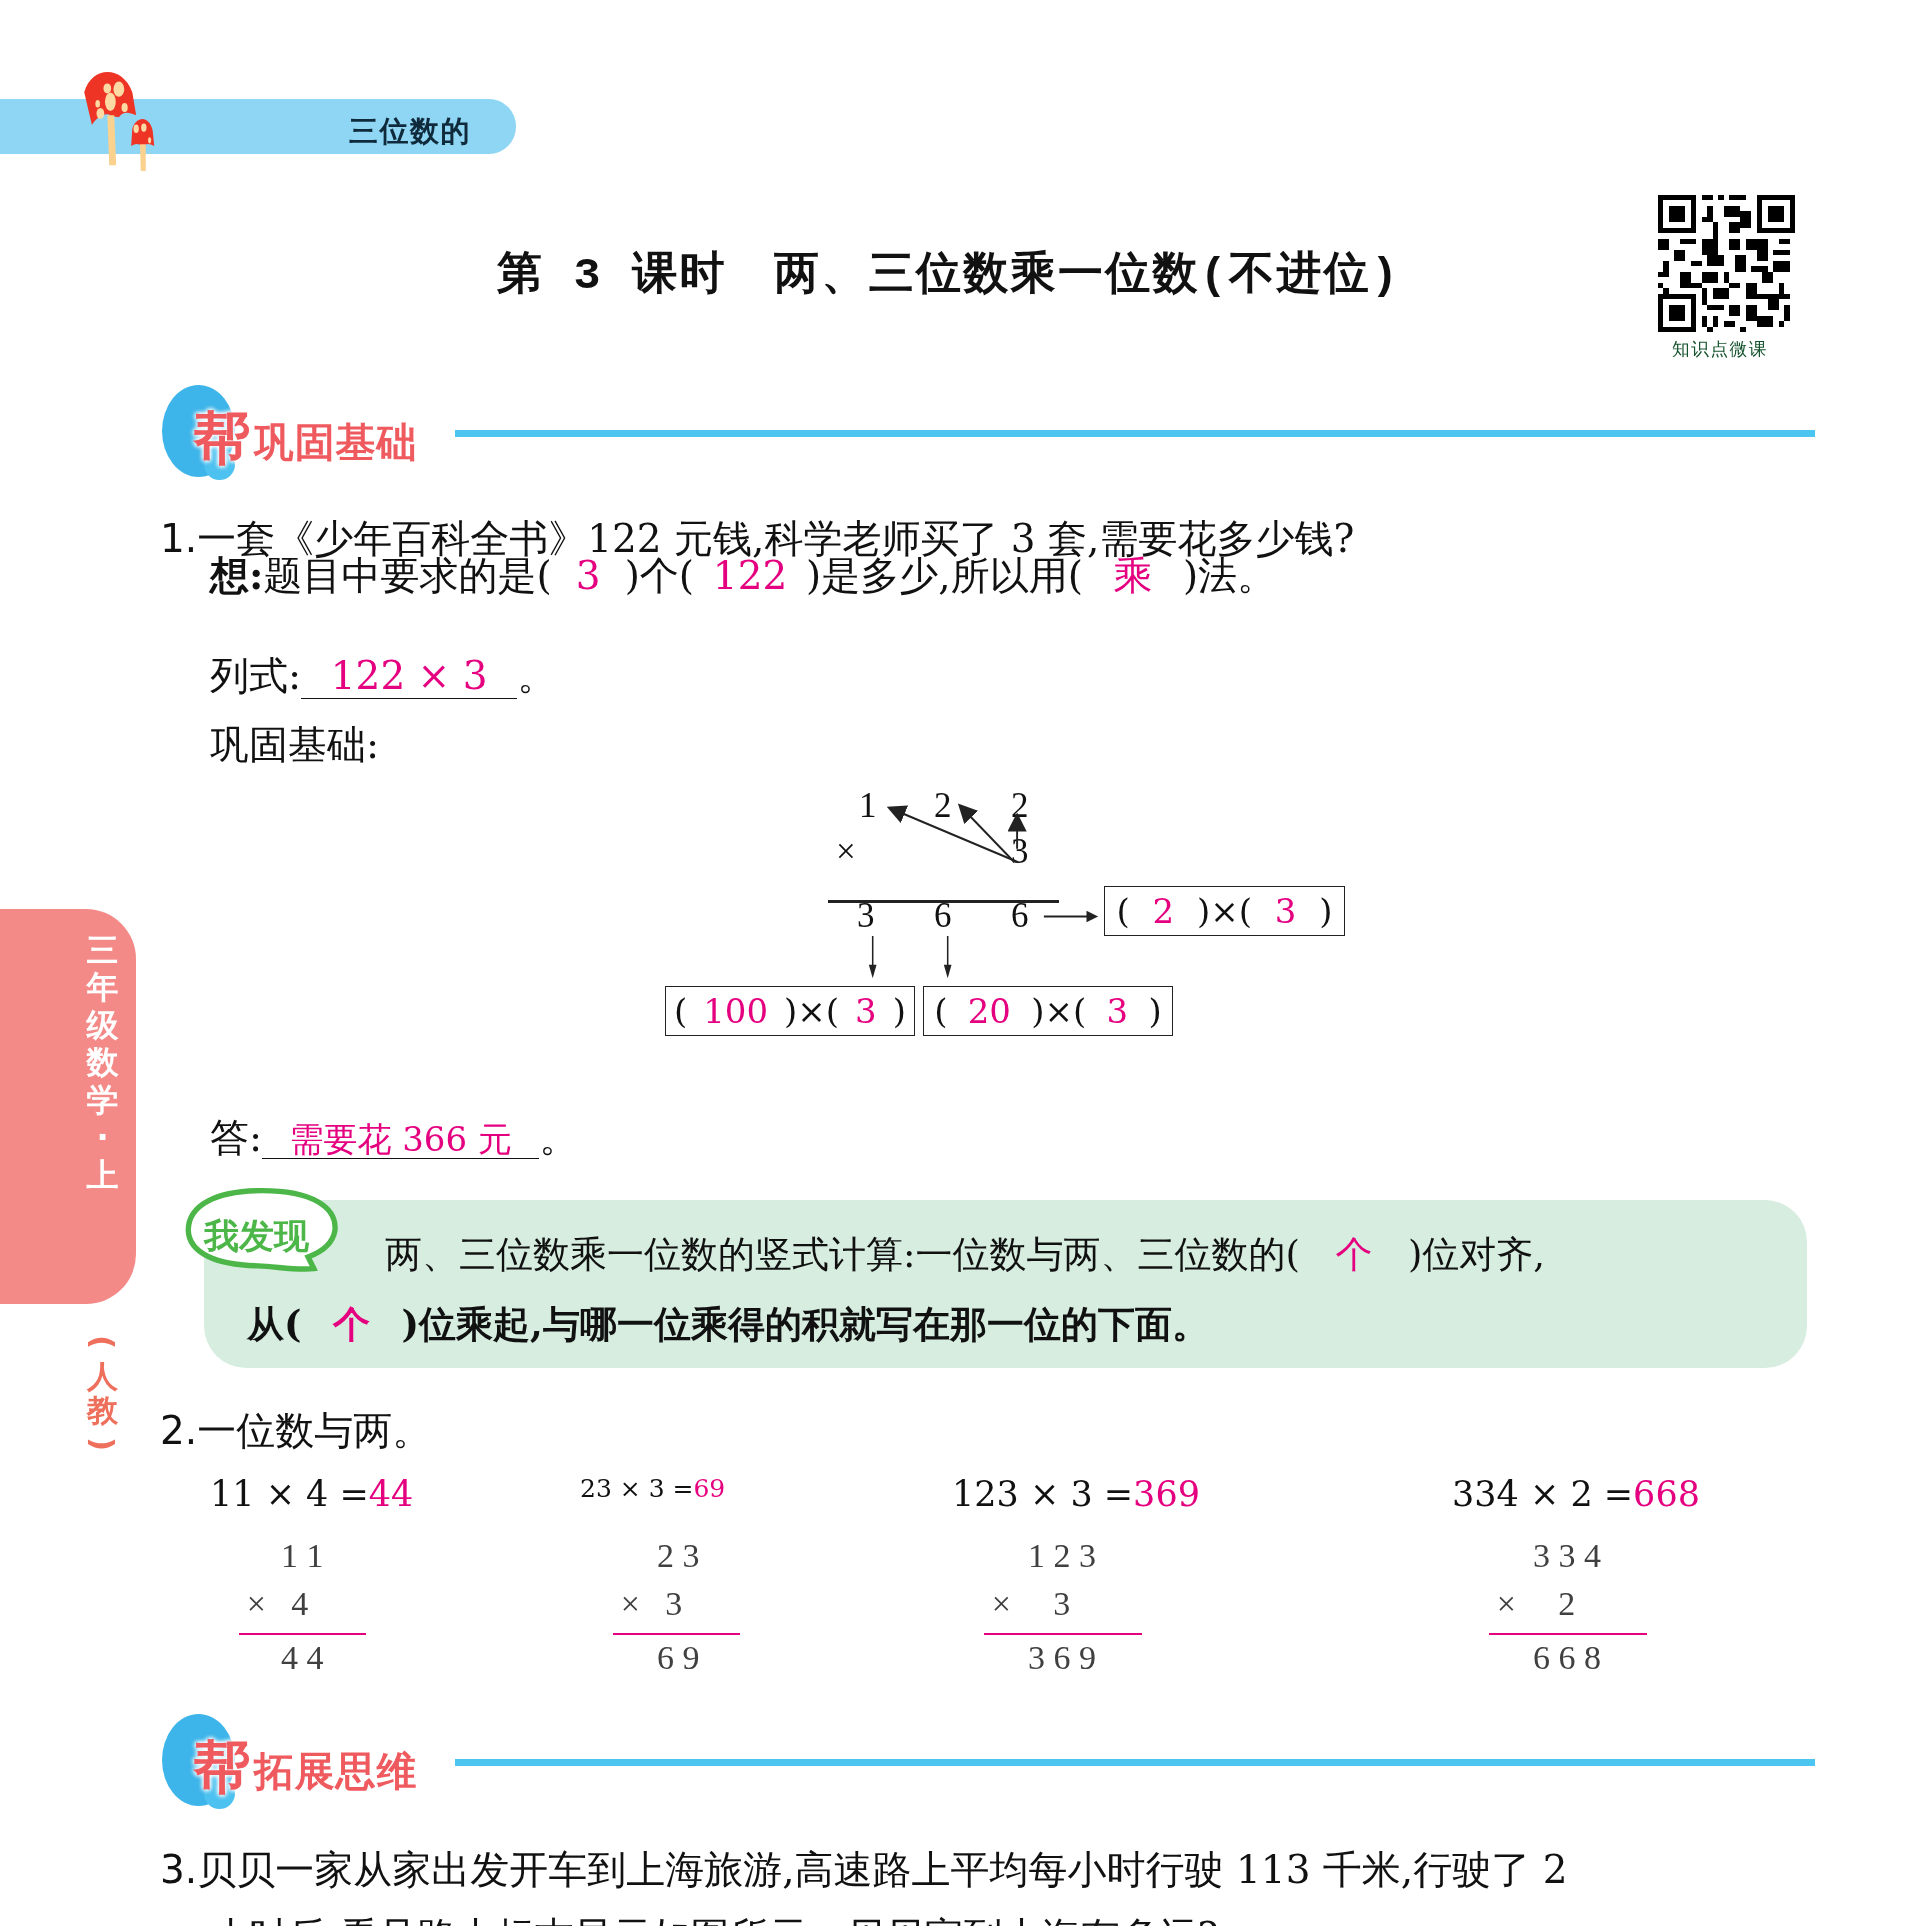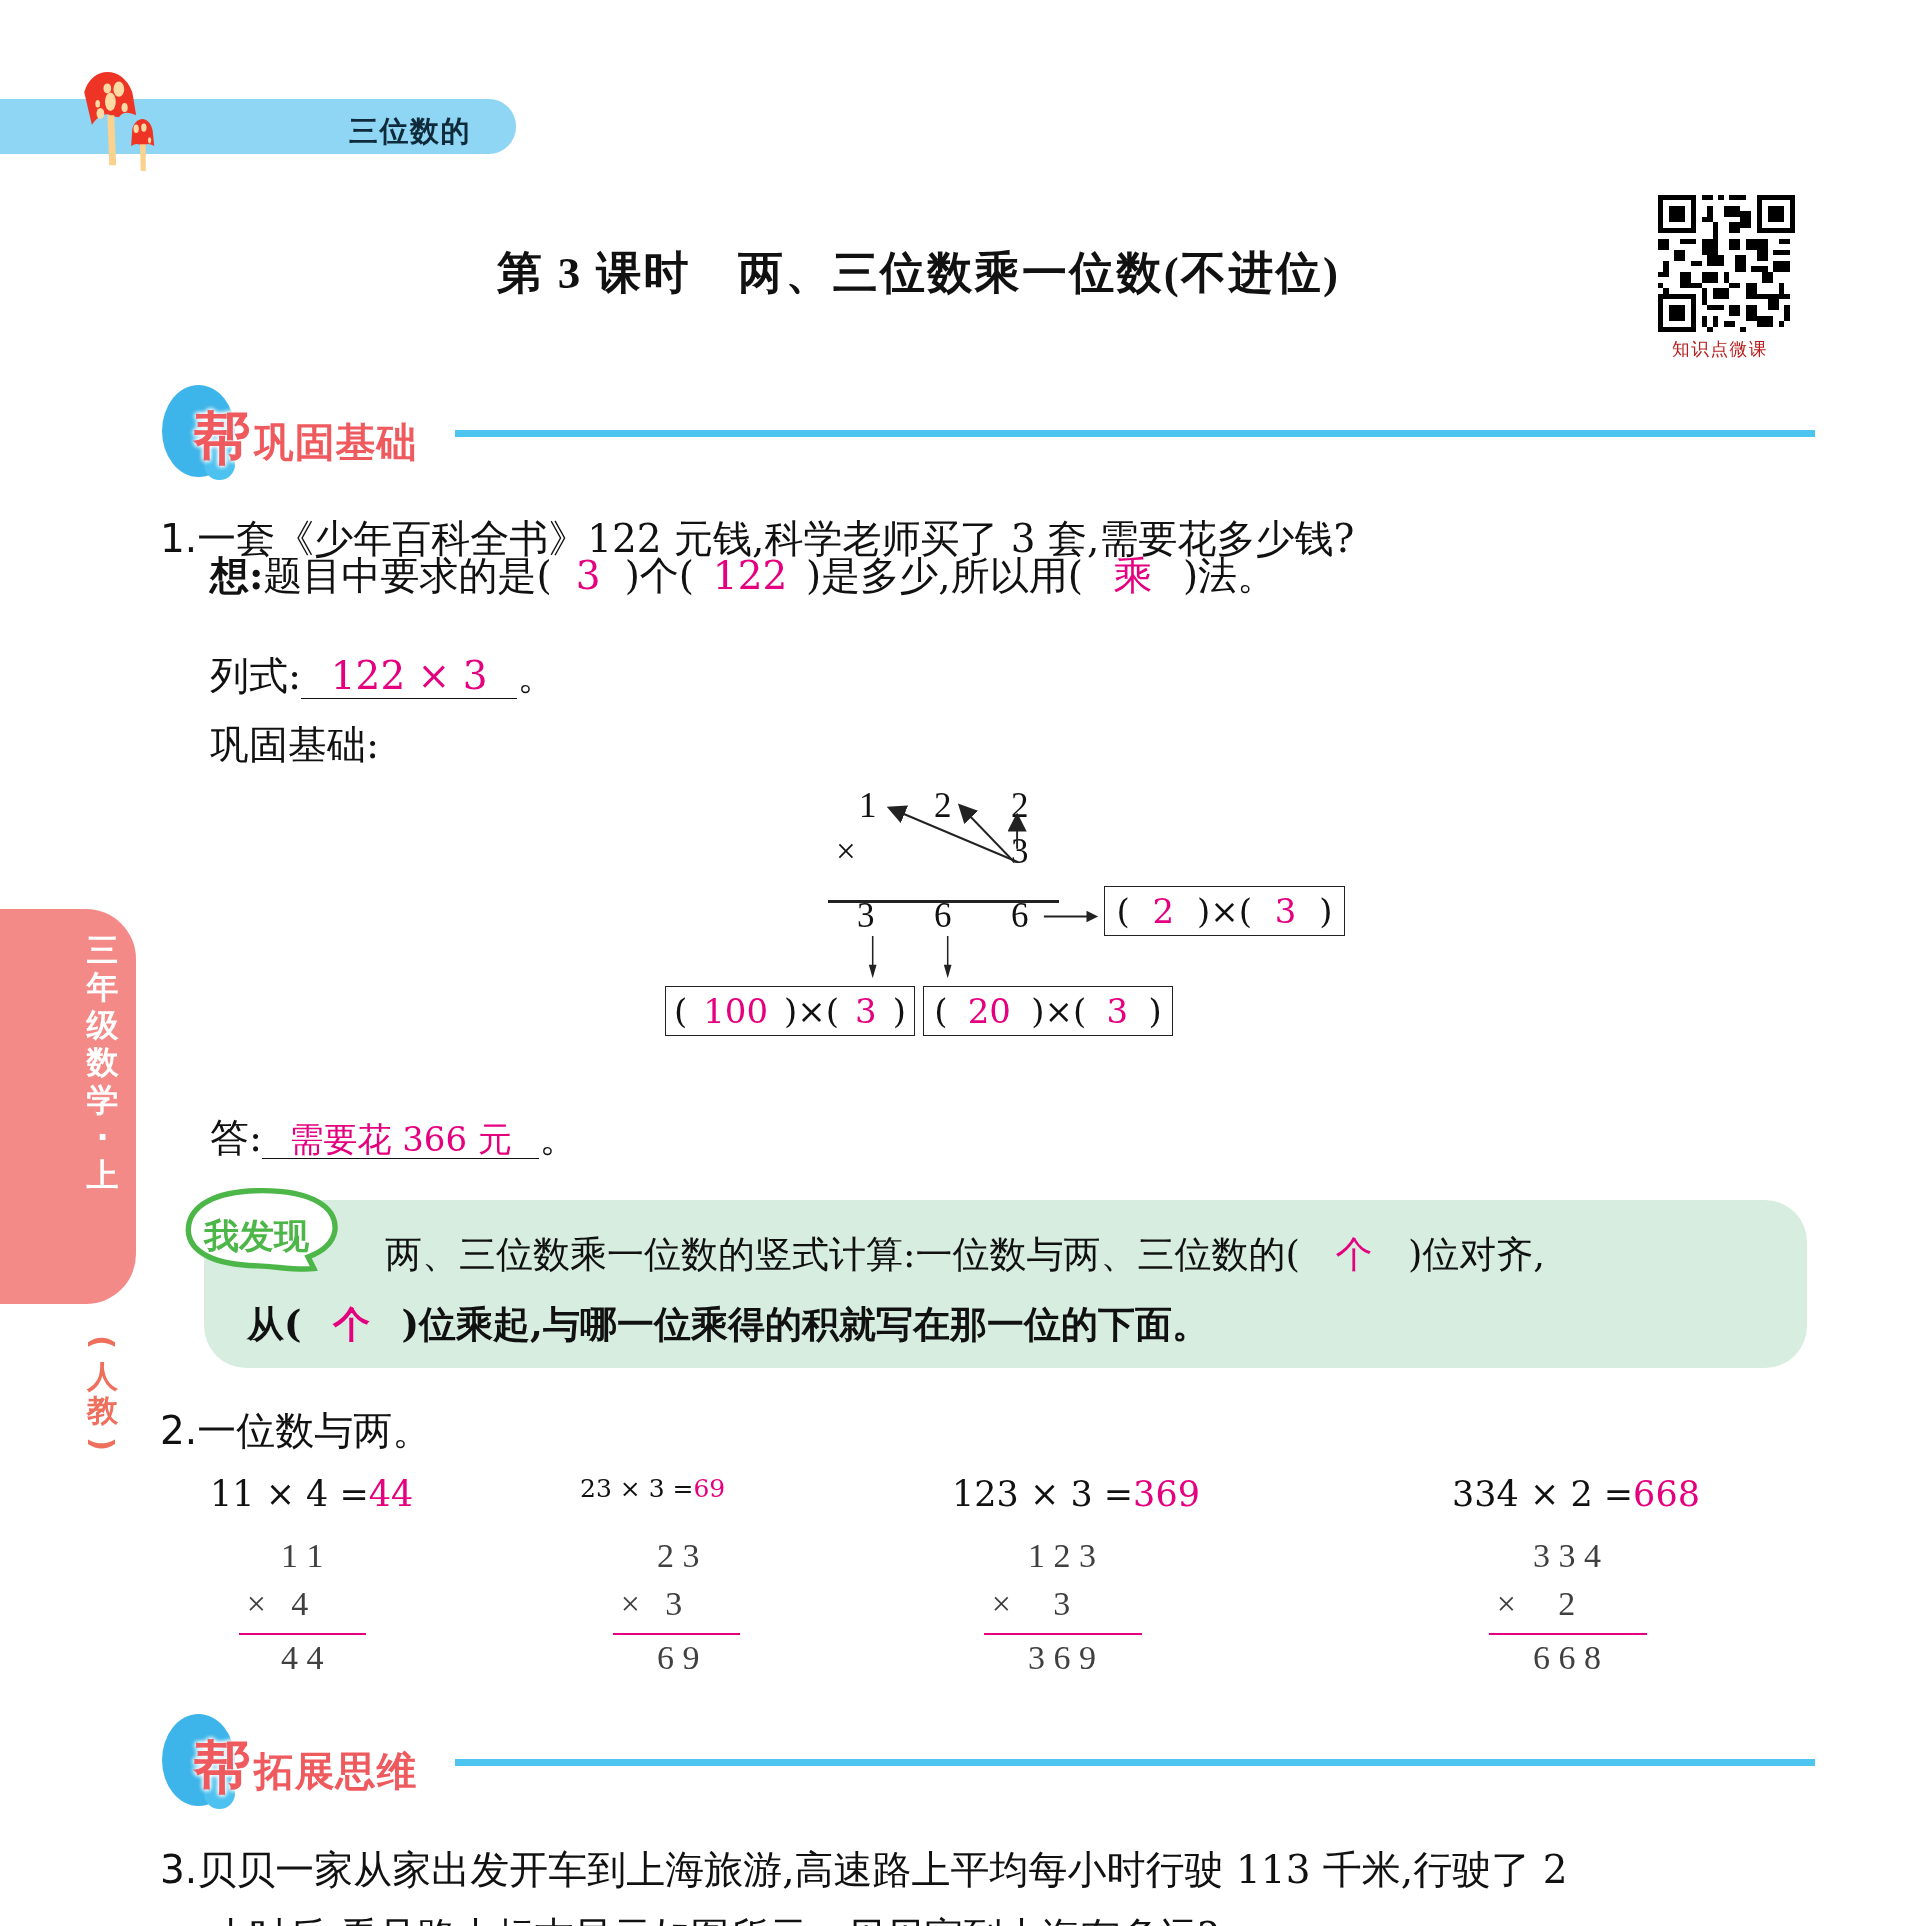--- a/index.html
+++ b/index.html
@@ -7,24 +7,24 @@
          font-family:"DejaVu Serif","Liberation Serif",serif; color:#111; }
   .abs { position:absolute; }
   .pink { color:#e4007f; }
 
   
   .top-band { left:0; top:99px; width:516px; height:55px; background:#8fd6f5; border-radius:0 27px 27px 0; }
   .brand { left:349px; top:112px; font-size:29px; color:#0f2a3a; font-weight:bold; letter-spacing:1.5px; }
   .mush { position:absolute; }
 
   .lesson-title { left:497px; top:243px; font-size:45px; font-weight:bold; letter-spacing:2.3px;
-                  font-family:Liberation Serif, serif; }
+                  font-family:Liberation Mono, monospace; }
 
   .qr { left:1658px; top:195px; width:137px; height:137px; background:#fff; }
-  .qr-caption { left:1672px; top:337px; font-size:17.7px; color:#b91c1c; letter-spacing:1.5px; }
+  .qr-caption { left:1672px; top:337px; font-size:17.7px; color:#14532d; letter-spacing:1.5px; }
 
   
   .sec { left:162px; width:1653px; height:100px; }
   .sec .blob { position:absolute; left:0; top:0; width:73px; height:92px; background:#3db5ea; border-radius:50%; }
   .sec .blob2 { position:absolute; left:42px; top:64px; width:31px; height:31px; background:#4dc2f0; border-radius:50%; }
   .sec .bang { position:absolute; left:31px; top:15.4px; font-size:58px; font-weight:bold; color:#ef5a5f;
                text-shadow:0 0 5.4px #fff, 0 0 5.4px #fff, 0 0 5.4px #fff; font-family:"DejaVu Sans","Liberation Sans",sans-serif; }
   .sec .label { position:absolute; left:92px; top:30px; font-size:40px; font-weight:bold; color:#ef5a5f; letter-spacing:0.8px;
                 font-family:"DejaVu Sans","Liberation Sans",sans-serif; }
   .sec .rule { position:absolute; left:293px; top:45px; right:0; height:7px; background:#4cc6f1; }

